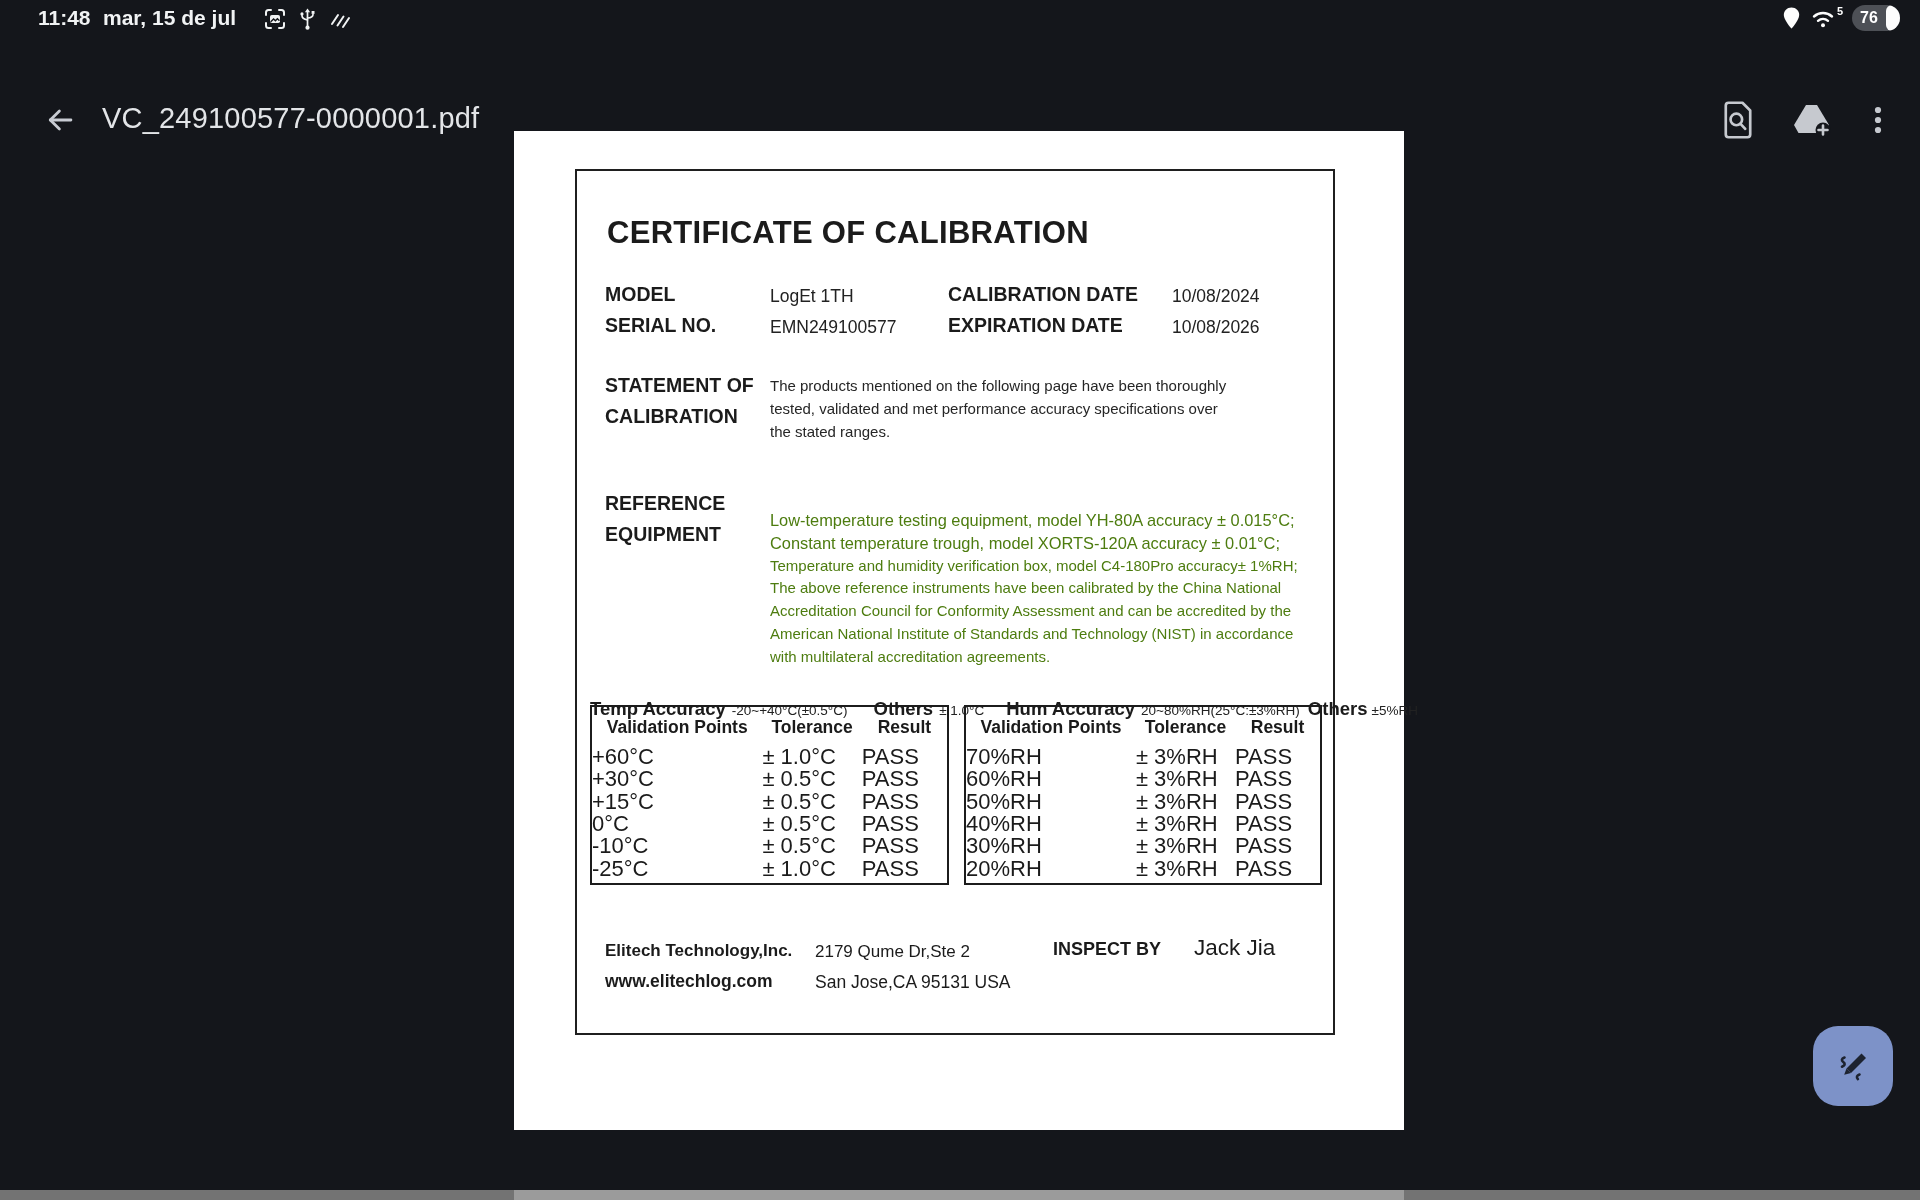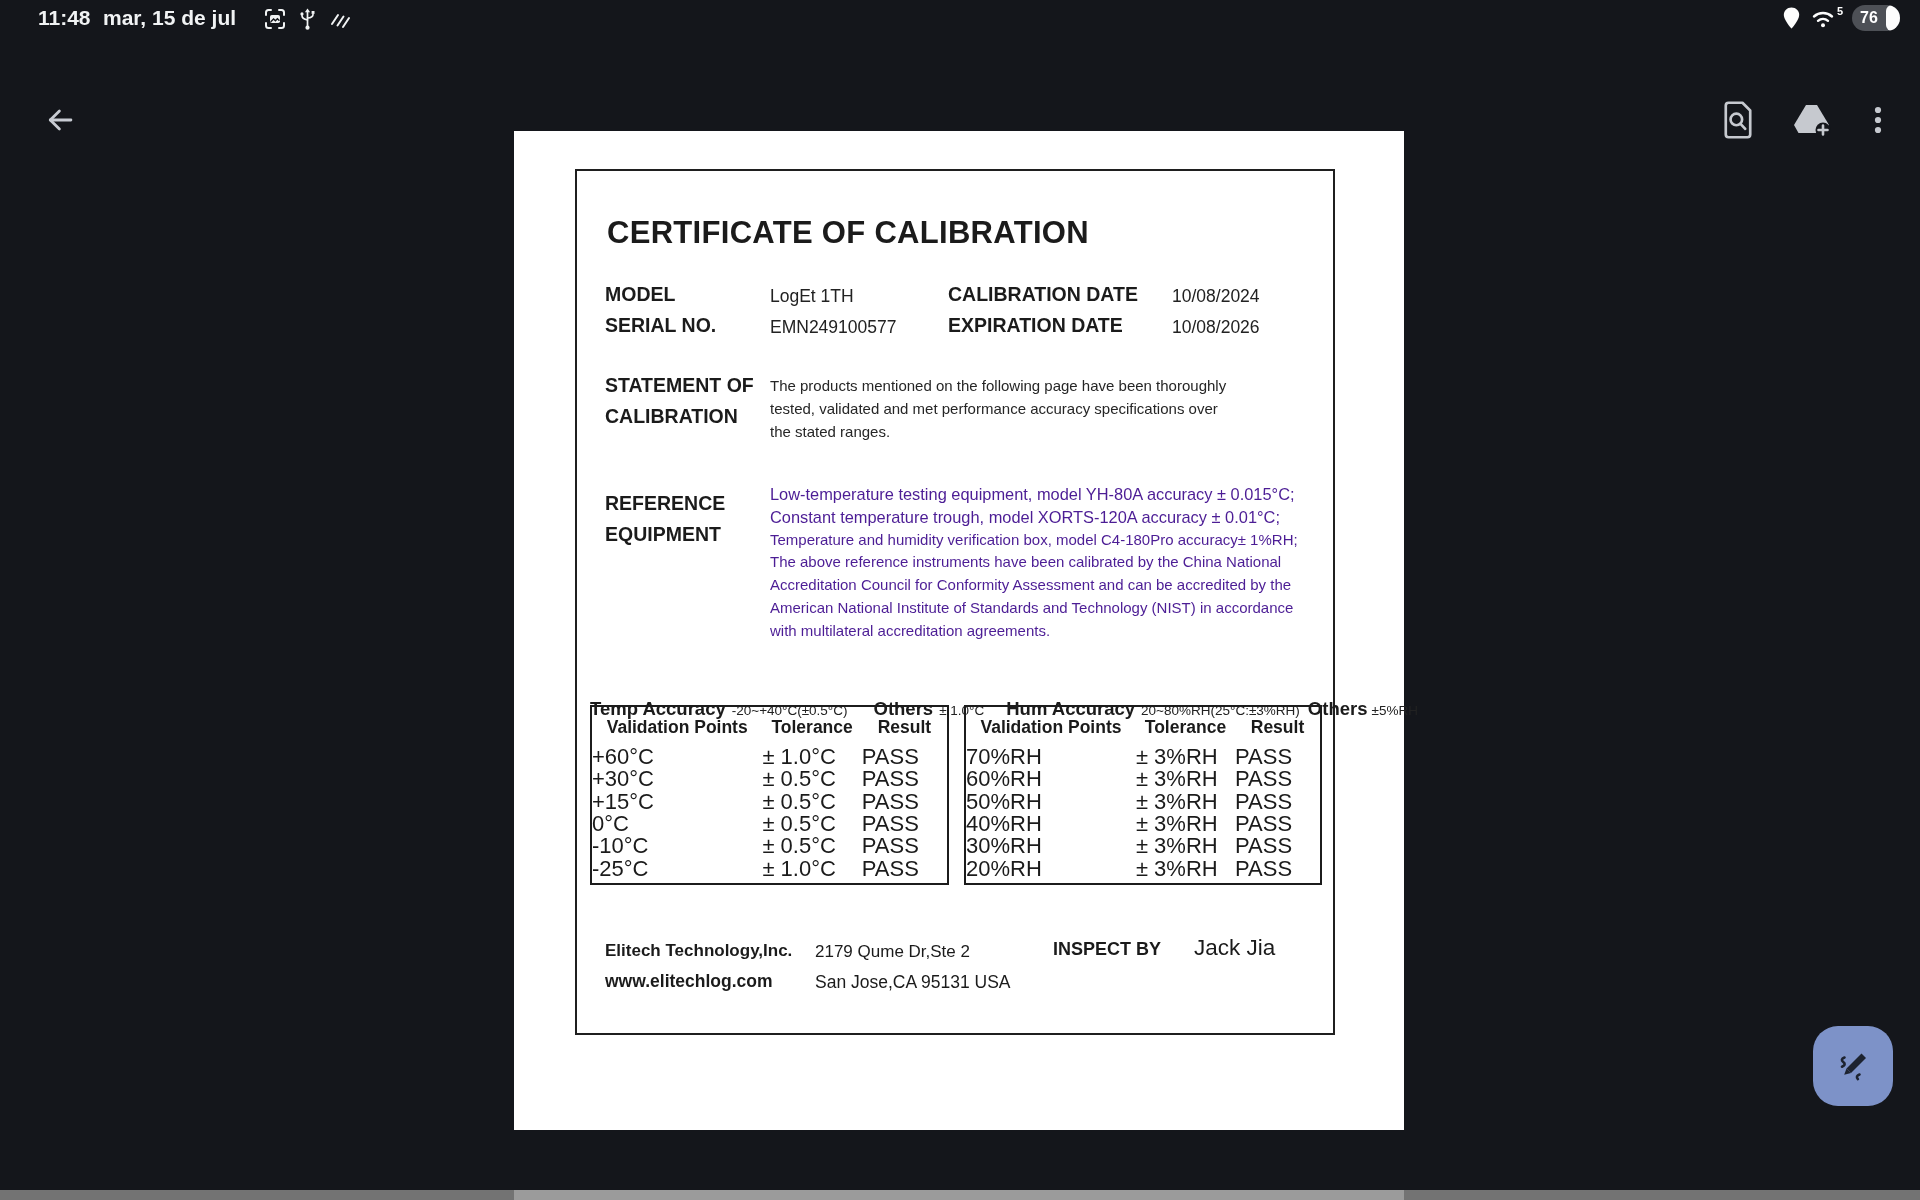--- a/index.html
+++ b/index.html
@@ -33,21 +33,21 @@
   .cert-title { left:93px; top:84px; font-size:31px; font-weight:bold; letter-spacing:0.3px; }
   .lbl { font-weight:bold; font-size:19.5px; }
   .val { font-size:17.5px; color:#222; }
   .f-model-l { left:91px; top:152px; } .f-model-v { left:256px; top:155px; }
   .f-cal-l   { left:434px; top:152px; } .f-cal-v  { left:658px; top:155px; }
   .f-ser-l   { left:91px; top:183px; } .f-ser-v  { left:256px; top:186px; }
   .f-exp-l   { left:434px; top:183px; } .f-exp-v { left:658px; top:186px; }
   .stmt-l1 { left:91px; top:243px; } .stmt-l2 { left:91px; top:274px; }
   .stmt-text { left:256px; top:243px; font-size:15px; line-height:23px; color:#262626; }
   .ref-l1 { left:91px; top:361px; } .ref-l2 { left:91px; top:392px; }
-  .ref-text { left:256px; top:352px; line-height:22.8px; color:#4c1d95; }
+  .ref-text { left:256px; top:378px; line-height:22.8px; color:#4d7c0f; }
   .ref-lg { font-size:16.4px; } .ref-sm { font-size:15px; }
   .acc-row { left:76px; top:543px; width:748px; display:flex; align-items:baseline; }
   .acc-b { font-size:18.5px; font-weight:bold;margin-top:24px; }
   .acc-s { font-size:13.5px; color:#222; }
   .ml4{margin-left:4px;} .ml6{margin-left:6px;} .ml8{margin-left:8px;} .ml22{margin-left:22px;} .ml26{margin-left:26px;}
   .vtable { position:absolute; top:574px; height:180px; border:2px solid #1c1c1c; padding-top:10px; }
   #temp-table { left:76px; width:359px; } #hum-table { left:450px; width:358px; }
   .t-head { display:flex; margin-bottom:8px; }
   .t-head span { font-weight:bold; font-size:17.5px; text-align:center; }
   .t-row { display:flex; height:22.3px; align-items:center; }
@@ -156,20 +156,21 @@
     </div>
   </div>
 
   <div class="app-bar">
     <div class="back-btn">
       <svg width="34" height="34" viewBox="0 0 28 28" fill="none" stroke="#c8ccd3" stroke-width="2.3" stroke-linecap="round" stroke-linejoin="round">
         <path d="M23 14 H6"></path>
           <path d="M13.5 6.5 L6 14 L13.5 21.5"></path>
       </svg>
     </div>
+    <div class="doc-title">VC_249100577-0000001.pdf</div>
     <div class="ab-action" id="act-find">
       <svg width="38" height="40" viewBox="0 0 34 36" fill="none" stroke="#c6c9cf" stroke-width="2.4" stroke-linejoin="round">
         <path d="M6 5 a2.5 2.5 0 0 1 2.5 -2.5 H21 L28 9.5 V31 a2.5 2.5 0 0 1 -2.5 2.5 h-17 A2.5 2.5 0 0 1 6 31 Z"></path>
         <circle cx="15.5" cy="17.5" r="5.2"></circle>
         <path d="M19.3 21.5 L23.5 26" stroke-linecap="round"></path>
       </svg>
     </div>
     <div class="ab-action" id="act-drive">
       <svg width="40" height="36" viewBox="0 0 40 36">
         <path d="M14 3 H25 L37 23 L32.5 31 H6.5 L2 23 Z" fill="#c6c9cf"></path>

